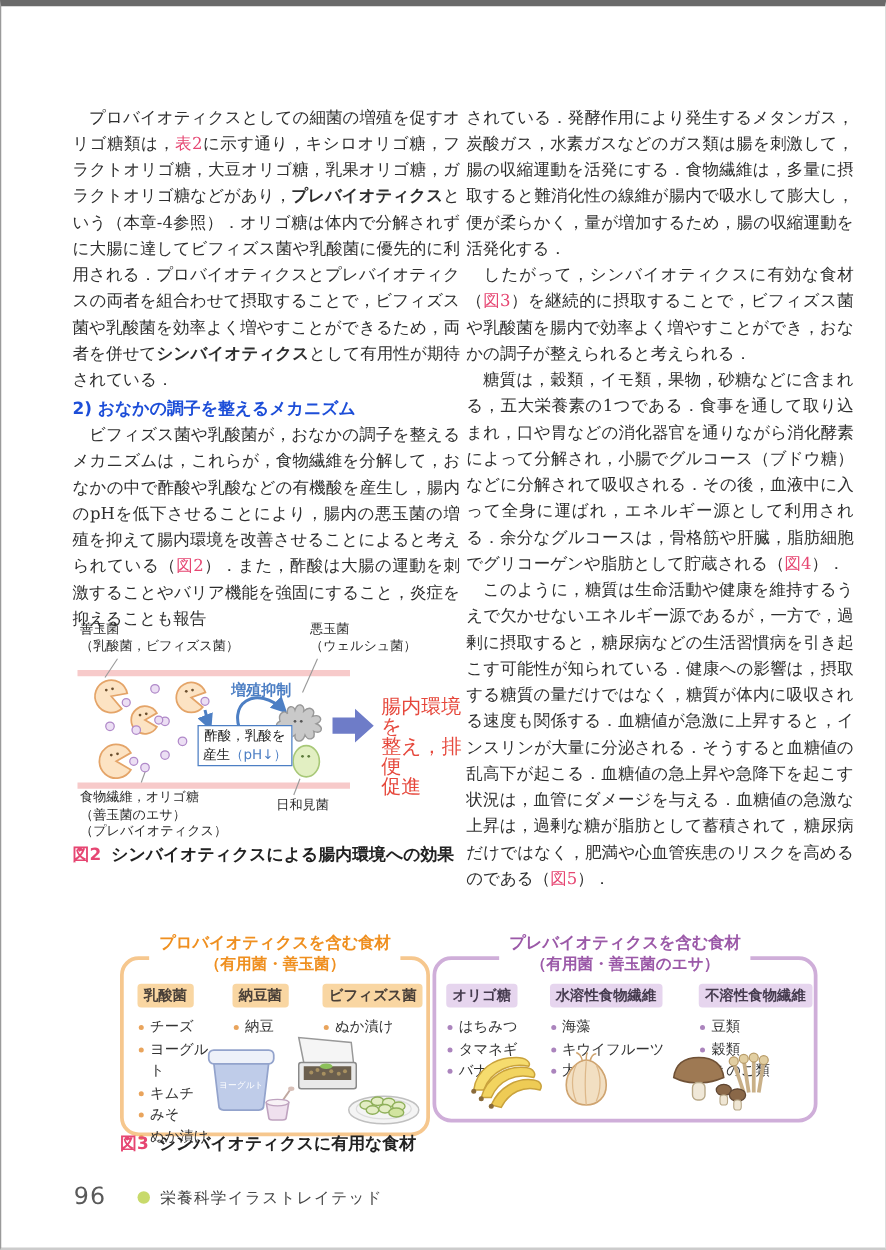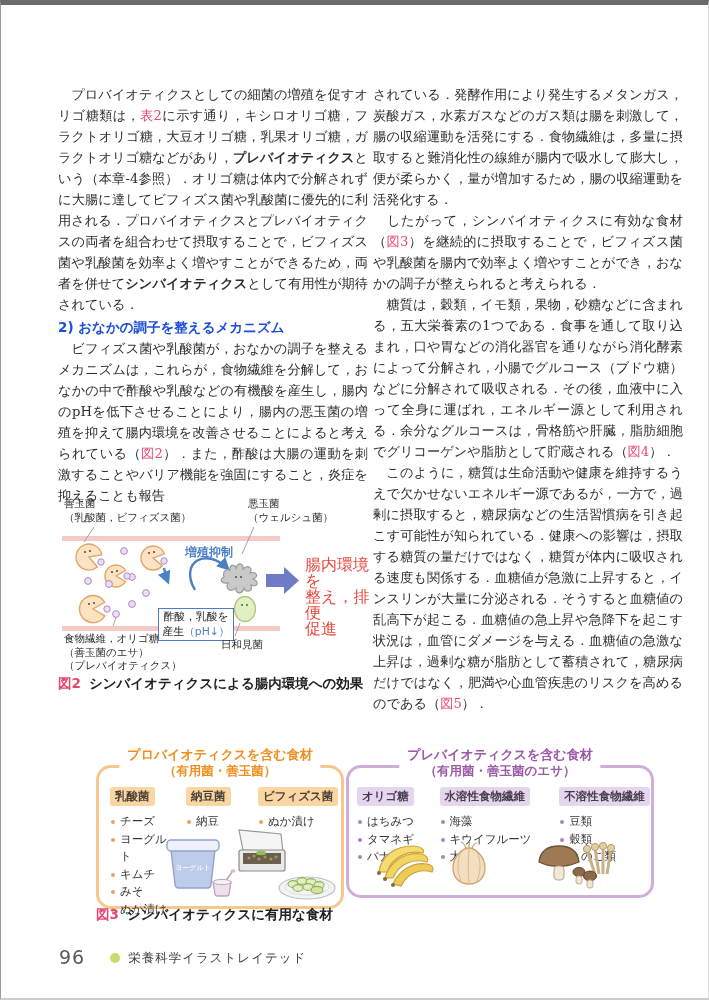--- a/index.html
+++ b/index.html
@@ -21,21 +21,21 @@
         color:#1c3e8f;line-height:18px;text-align:left;}
   .heading-b ruby rt{font-size:7px;font-weight:bold;letter-spacing:1px;}
   
   .fig2{position:absolute;left:57px;top:487px;width:312px;height:184px;
         font-family:"DejaVu Sans","Liberation Sans",sans-serif;}
   .fig2 svg{position:absolute;left:0;top:0;}
   .fig2-label{position:absolute;font-size:10.5px;line-height:13.5px;color:#2b2b2b;white-space:pre-line;}
   .fig2-suppress{position:absolute;left:127px;top:52px;font-size:12px;font-weight:600;color:#4d7fc4;}
   .fig2-result{position:absolute;left:247px;top:65px;font-size:16px;font-weight:normal;
         color:#e6483c;line-height:16px;white-space:pre-line;}
-  .fig2-box{position:absolute;left:100px;top:116px;width:74px;height:31px;background:#fff;
+  .fig2-box{position:absolute;left:100px;top:88px;width:74px;height:31px;background:#fff;
         border:1.5px solid #4d7fc4;font-size:10.8px;line-height:15px;text-align:center;color:#222;}
   .fig-caption{position:absolute;font-family:"DejaVu Sans","Liberation Sans",sans-serif;
         font-size:13.5px;font-weight:bold;color:#222;}
   .fig-caption .fig-num{color:#e64672;margin-right:8px;}
   .cap2{left:57px;top:670px;}
   .cap3{left:95px;top:901px;}
   
   .fig3-box{position:absolute;background:#fff;border-radius:15px;
         font-family:"DejaVu Sans","Liberation Sans",sans-serif;}
   .fig3-left{left:95px;top:760px;width:242px;height:138px;border:3px solid #f6c78e;}

